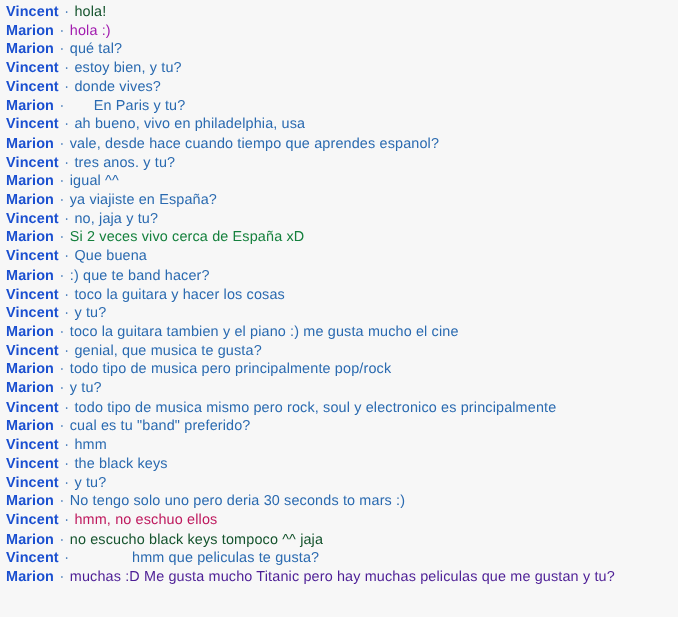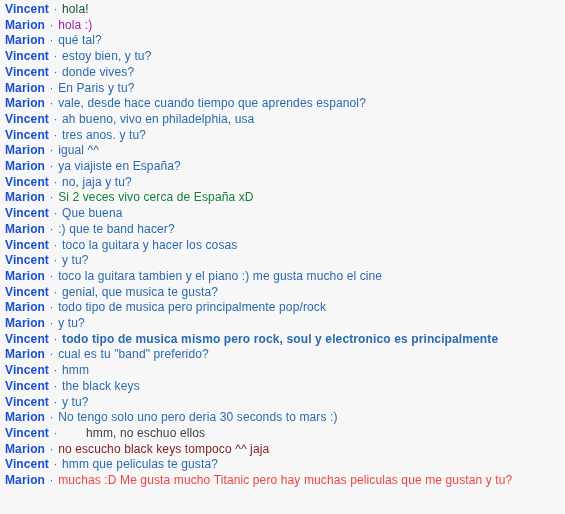--- a/index.html
+++ b/index.html
@@ -39,39 +39,39 @@
 </style>
 </head>
 <body style="background: rgb(247, 247, 247);">
 
 <div id="transcript">
     <div class="chat-line"><span class="speaker" style="color: rgb(26, 79, 208);">Vincent</span> <span class="sep">·</span> <span class="message" style="color: #14532d;">hola!</span></div>
     <div class="chat-line"><span class="speaker" style="color: rgb(26, 79, 208);">Marion</span> <span class="sep">·</span> <span class="message" style="color: #a21caf;">hola :)</span></div>
     <div class="chat-line"><span class="speaker" style="color: rgb(26, 79, 208);">Marion</span> <span class="sep">·</span> <span class="message" style="color: rgb(42, 106, 176);">qué tal?</span></div>
     <div class="chat-line"><span class="speaker" style="color: rgb(26, 79, 208);">Vincent</span> <span class="sep">·</span> <span class="message" style="color: rgb(42, 106, 176);">estoy bien, y tu?</span></div>
     <div class="chat-line"><span class="speaker" style="color: rgb(26, 79, 208);">Vincent</span> <span class="sep">·</span> <span class="message" style="color: rgb(42, 106, 176);">donde vives?</span></div>
-    <div class="chat-line"><span class="speaker" style="color: rgb(26, 79, 208);">Marion</span> <span class="sep">·</span> <span class="message" style="color: rgb(42, 106, 176);">En Paris y tu?</span></div>
+    <div class="chat-line"><span class="speaker" style="color: rgb(26, 79, 208);">Marion</span> <span class="sep">·</span> <span class="message" style="color: rgb(42, 106, 176); margin-left: 20px;">En Paris y tu?</span></div>
+    <div class="chat-line"><span class="speaker" style="color: rgb(26, 79, 208);">Vincent</span> <span class="sep">·</span> <span class="message" style="color: rgb(42, 106, 176);">ah bueno, vivo en philadelphia, usa</span></div>
     <div class="chat-line"><span class="speaker" style="color: rgb(26, 79, 208);">Marion</span> <span class="sep">·</span> <span class="message" style="color: rgb(42, 106, 176);">vale, desde hace cuando tiempo que aprendes espanol?</span></div>
-    <div class="chat-line"><span class="speaker" style="color: rgb(26, 79, 208);">Vincent</span> <span class="sep">·</span> <span class="message" style="color: rgb(42, 106, 176);">ah bueno, vivo en philadelphia, usa</span></div>
     <div class="chat-line"><span class="speaker" style="color: rgb(26, 79, 208);">Vincent</span> <span class="sep">·</span> <span class="message" style="color: rgb(42, 106, 176);">tres anos. y tu?</span></div>
     <div class="chat-line"><span class="speaker" style="color: rgb(26, 79, 208);">Marion</span> <span class="sep">·</span> <span class="message" style="color: rgb(42, 106, 176);">igual ^^</span></div>
     <div class="chat-line"><span class="speaker" style="color: rgb(26, 79, 208);">Marion</span> <span class="sep">·</span> <span class="message" style="color: rgb(42, 106, 176);">ya viajiste en España?</span></div>
     <div class="chat-line"><span class="speaker" style="color: rgb(26, 79, 208);">Vincent</span> <span class="sep">·</span> <span class="message" style="color: rgb(42, 106, 176);">no, jaja y tu?</span></div>
     <div class="chat-line"><span class="speaker" style="color: rgb(26, 79, 208);">Marion</span> <span class="sep">·</span> <span class="message" style="color: #15803d;">Si 2 veces vivo cerca de España xD</span></div>
     <div class="chat-line"><span class="speaker" style="color: rgb(26, 79, 208);">Vincent</span> <span class="sep">·</span> <span class="message" style="color: rgb(42, 106, 176);">Que buena</span></div>
     <div class="chat-line"><span class="speaker" style="color: rgb(26, 79, 208);">Marion</span> <span class="sep">·</span> <span class="message" style="color: rgb(42, 106, 176);">:) que te band hacer?</span></div>
     <div class="chat-line"><span class="speaker" style="color: rgb(26, 79, 208);">Vincent</span> <span class="sep">·</span> <span class="message" style="color: rgb(42, 106, 176);">toco la guitara y hacer los cosas</span></div>
     <div class="chat-line"><span class="speaker" style="color: rgb(26, 79, 208);">Vincent</span> <span class="sep">·</span> <span class="message" style="color: rgb(42, 106, 176);">y tu?</span></div>
     <div class="chat-line"><span class="speaker" style="color: rgb(26, 79, 208);">Marion</span> <span class="sep">·</span> <span class="message" style="color: rgb(42, 106, 176);">toco la guitara tambien y el piano :) me gusta mucho el cine</span></div>
     <div class="chat-line"><span class="speaker" style="color: rgb(26, 79, 208);">Vincent</span> <span class="sep">·</span> <span class="message" style="color: rgb(42, 106, 176);">genial, que musica te gusta?</span></div>
     <div class="chat-line"><span class="speaker" style="color: rgb(26, 79, 208);">Marion</span> <span class="sep">·</span> <span class="message" style="color: rgb(42, 106, 176);">todo tipo de musica pero principalmente pop/rock</span></div>
     <div class="chat-line"><span class="speaker" style="color: rgb(26, 79, 208);">Marion</span> <span class="sep">·</span> <span class="message" style="color: rgb(42, 106, 176);">y tu?</span></div>
-    <div class="chat-line"><span class="speaker" style="color: rgb(26, 79, 208);">Vincent</span> <span class="sep">·</span> <span class="message" style="color: rgb(42, 106, 176); font-weight: bold;">todo tipo de musica mismo pero rock, soul y electronico es principalmente</span></div>
+    <div class="chat-line"><span class="speaker" style="color: rgb(26, 79, 208);">Vincent</span> <span class="sep">·</span> <span class="message" style="color: rgb(42, 106, 176);">todo tipo de musica mismo pero rock, soul y electronico es principalmente</span></div>
     <div class="chat-line"><span class="speaker" style="color: rgb(26, 79, 208);">Marion</span> <span class="sep">·</span> <span class="message" style="color: rgb(42, 106, 176);">cual es tu "band" preferido?</span></div>
     <div class="chat-line"><span class="speaker" style="color: rgb(26, 79, 208);">Vincent</span> <span class="sep">·</span> <span class="message" style="color: rgb(42, 106, 176);">hmm</span></div>
     <div class="chat-line"><span class="speaker" style="color: rgb(26, 79, 208);">Vincent</span> <span class="sep">·</span> <span class="message" style="color: rgb(42, 106, 176);">the black keys</span></div>
     <div class="chat-line"><span class="speaker" style="color: rgb(26, 79, 208);">Vincent</span> <span class="sep">·</span> <span class="message" style="color: rgb(42, 106, 176);">y tu?</span></div>
     <div class="chat-line"><span class="speaker" style="color: rgb(26, 79, 208);">Marion</span> <span class="sep">·</span> <span class="message" style="color: rgb(42, 106, 176);">No tengo solo uno pero deria 30 seconds to mars :)</span></div>
-    <div class="chat-line"><span class="speaker" style="color: rgb(26, 79, 208);">Vincent</span> <span class="sep">·</span> <span class="message" style="color: #404040; margin-left: 24px;">hmm, no eschuo ellos</span></div>
-    <div class="chat-line"><span class="speaker" style="color: rgb(26, 79, 208);">Marion</span> <span class="sep">·</span> <span class="message" style="color: #7f1d1d;">no escucho black keys tompoco ^^ jaja</span></div>
-    <div class="chat-line"><span class="speaker" style="color: rgb(26, 79, 208);">Vincent</span> <span class="sep">·</span> <span class="message" style="color: rgb(42, 106, 176);">hmm que peliculas te gusta?</span></div>
-    <div class="chat-line"><span class="speaker" style="color: rgb(26, 79, 208);">Marion</span> <span class="sep">·</span> <span class="message" style="color: #ef4444;">muchas :D Me gusta mucho Titanic pero hay muchas peliculas que me gustan y tu?</span></div>
+    <div class="chat-line"><span class="speaker" style="color: rgb(26, 79, 208);">Vincent</span> <span class="sep">·</span> <span class="message" style="color: #be185d;">hmm, no eschuo ellos</span></div>
+    <div class="chat-line"><span class="speaker" style="color: rgb(26, 79, 208);">Marion</span> <span class="sep">·</span> <span class="message" style="color: #14532d;">no escucho black keys tompoco ^^ jaja</span></div>
+    <div class="chat-line"><span class="speaker" style="color: rgb(26, 79, 208);">Vincent</span> <span class="sep">·</span> <span class="message" style="color: rgb(42, 106, 176); margin-left: 48px;">hmm que peliculas te gusta?</span></div>
+    <div class="chat-line"><span class="speaker" style="color: rgb(26, 79, 208);">Marion</span> <span class="sep">·</span> <span class="message" style="color: #4c1d95;">muchas :D Me gusta mucho Titanic pero hay muchas peliculas que me gustan y tu?</span></div>
   </div>
 
 </body></html>

